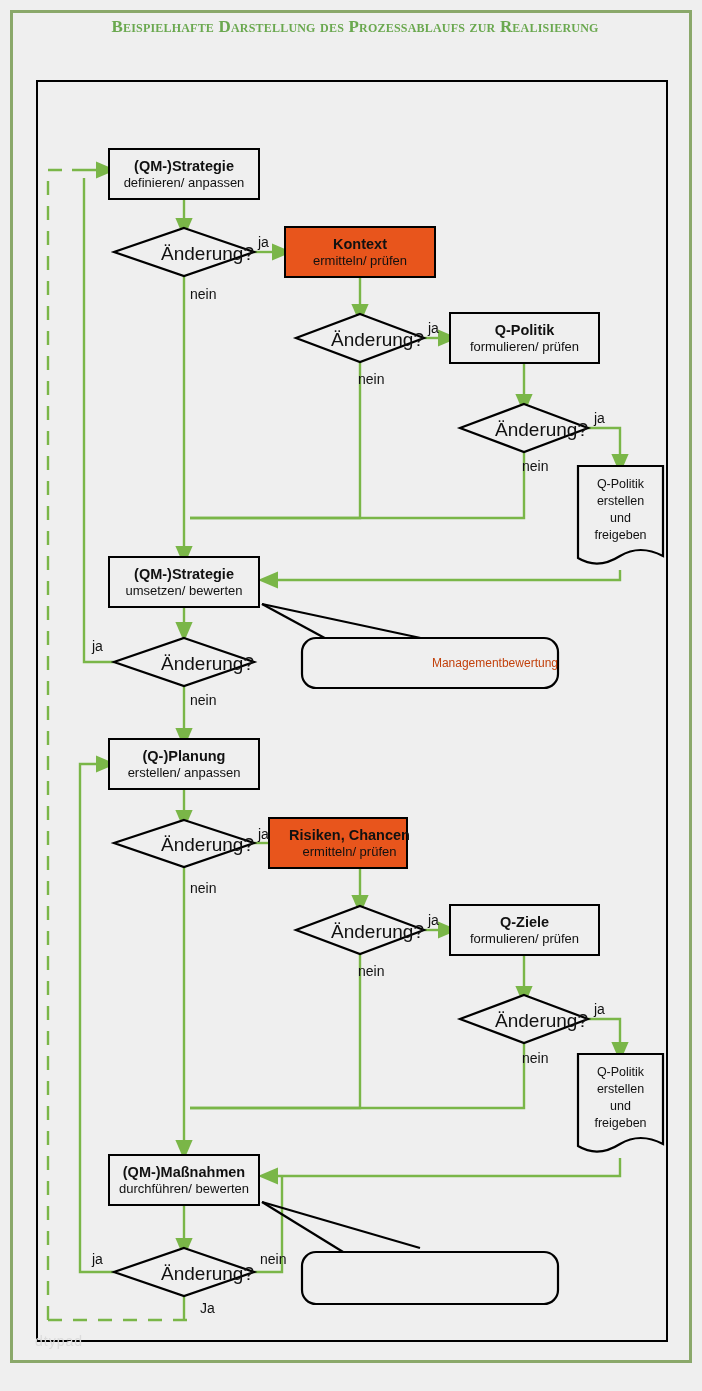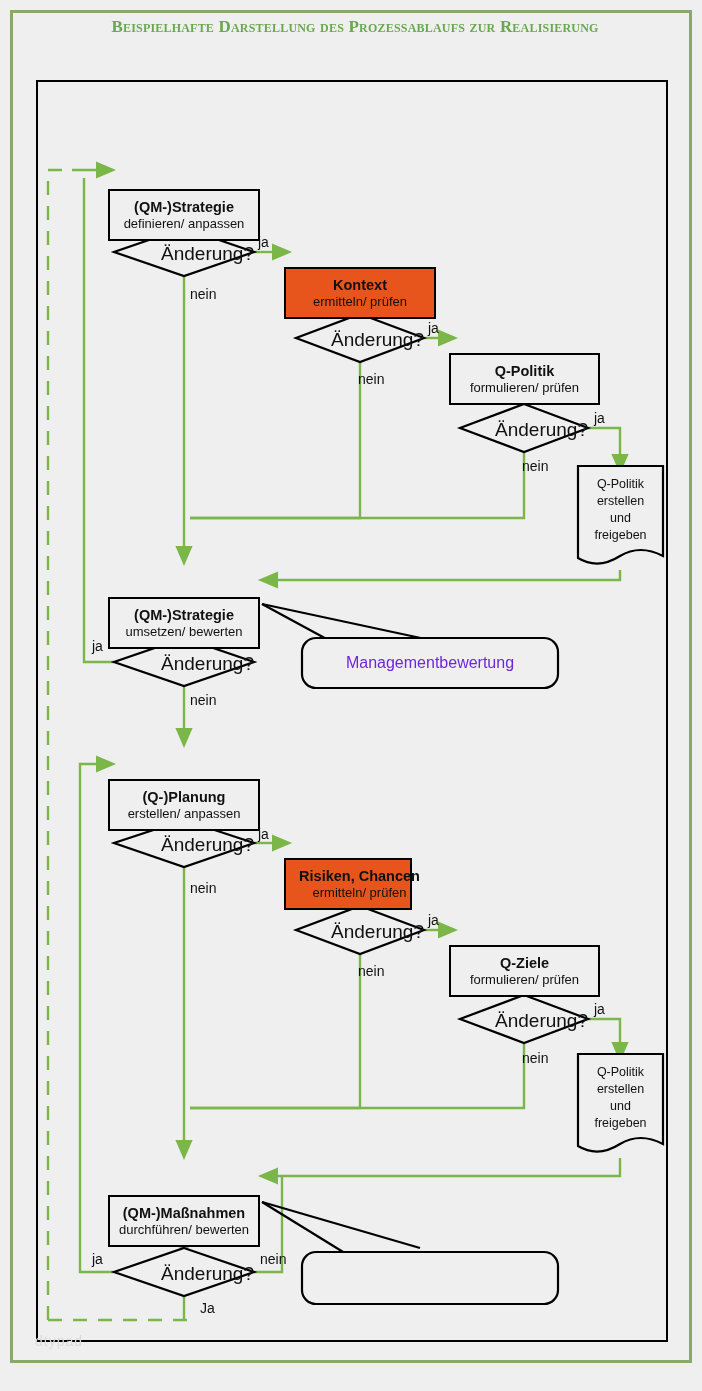--- a/index.html
+++ b/index.html
@@ -54,21 +54,20 @@
   .node-box{
     position:absolute;
     box-sizing:border-box;
     border:2.5px solid #000;
     background:#efefef;
     display:flex;
     flex-direction:column;
     align-items:center;
     justify-content:center;
     text-align:center;
-    margin-top:41px;
   }
   .node-box.orange{background:#e8551c;}
   .n-title{
     font-weight:bold;
     font-size:14.5px;
     color:#111;
     line-height:17px;
     white-space:nowrap;
   }
   .n-sub{
@@ -92,23 +91,23 @@
   }
   .doc-label{
     position:absolute;
     text-align:center;
     font-size:12.5px;
     color:#111;
     line-height:17px;
   }
   .callout-label{
     position:absolute;
-    text-align:center;
-    font-size:16px;
-    color:#6d28d9;
+    text-align:right;
+    font-size:12px;
+    color:#c2410c;
     line-height:20px;
   }
   #watermark{
     position:absolute;
     left:35px;top:1333px;
     font-size:14px;
     color:#dcdcdc;
     letter-spacing:1px;
   }
 </style>
@@ -240,21 +239,21 @@
   <div class="node-box" style="left:108px;top:556px;width:152px;height:52px;">
     <span class="n-title">(QM-)Strategie</span>
     <span class="n-sub">umsetzen/ bewerten</span>
   </div>
 
   <div class="node-box" style="left:108px;top:738px;width:152px;height:52px;">
     <span class="n-title">(Q-)Planung</span>
     <span class="n-sub">erstellen/ anpassen</span>
   </div>
 
-  <div class="node-box orange" style="left:284px;top:817px;width:128px;height:52px;padding-left:23px;">
+  <div class="node-box orange" style="left:268px;top:817px;width:140px;height:52px;padding-left:23px;">
     <span class="n-title">Risiken, Chancen</span>
     <span class="n-sub">ermitteln/ prüfen</span>
   </div>
 
   <div class="node-box" style="left:449px;top:904px;width:151px;height:52px;">
     <span class="n-title">Q-Ziele</span>
     <span class="n-sub">formulieren/ prüfen</span>
   </div>
 
   <div class="node-box" style="left:108px;top:1154px;width:152px;height:52px;">

